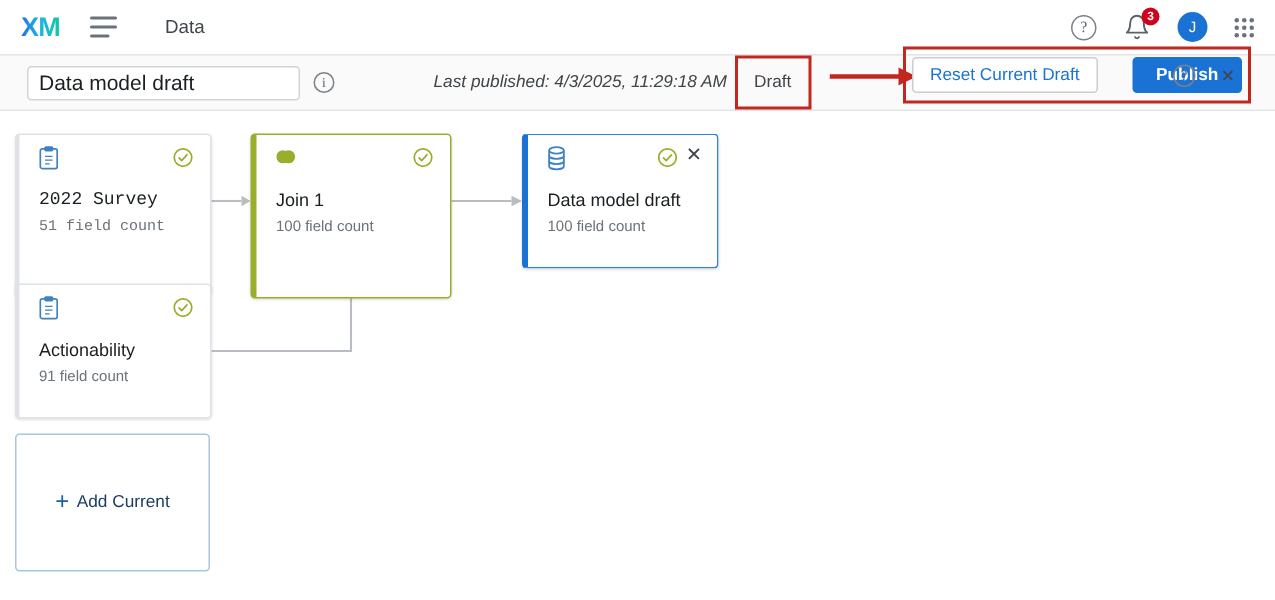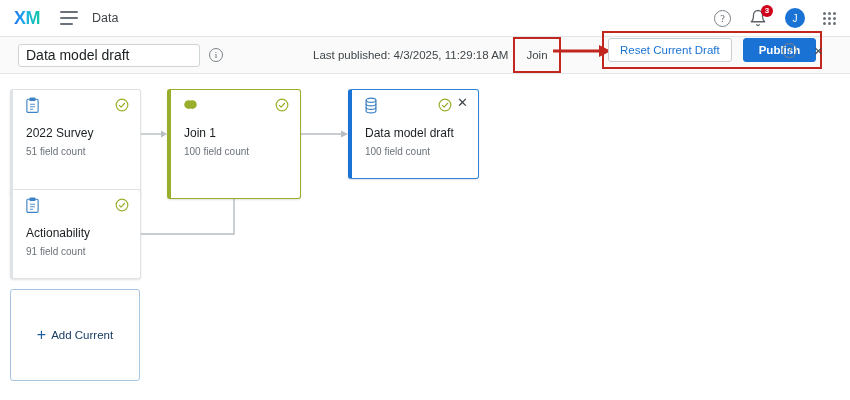--- a/index.html
+++ b/index.html
@@ -21,21 +21,21 @@
     margin-left:14px; font-size:18px; font-weight:bold; letter-spacing:-0.5px;
     background: linear-gradient(90deg, #1f6ef5 0%, #1fb2e6 45%, #12c7a4 100%);
     -webkit-background-clip: text; background-clip: text; color: transparent;
     line-height: 1;
   }
   .hamburger { margin-left:20px; width:18px; height:14px; display:flex; flex-direction:column; justify-content:space-between; cursor:pointer; }
   .hamburger i { display:block; height:2px; background:#6b7279; border-radius:1px; }
   .hamburger i:nth-child(1){ width:18px; }
   .hamburger i:nth-child(2){ width:18px; }
   .hamburger i:nth-child(3){ width:13px; }
-  .nav-label { margin-left:14px; font-size:12.5px; color:#3f4549; }
+  .nav-label { margin-left:32px; font-size:12.5px; color:#3f4549; }
   .nav-right { margin-left:auto; display:flex; align-items:center; gap:18px; margin-right:14px; }
 
   .icon-circle-q {
     width:17px; height:17px; border-radius:50%; border:1.3px solid #7b8186;
     font-size:10.5px; color:#5c6367; display:flex; align-items:center; justify-content:center;
     cursor:pointer; font-family:"Liberation Serif", serif;
   }
   .bell-wrap { position:relative; width:18px; height:19px; cursor:pointer; }
   .bell-badge {
     position:absolute; right:-6px; top:-4px; min-width:12px; height:12px; padding:0 2px;
@@ -57,29 +57,29 @@
   .title-input {
     margin-left:18px; width:182px; height:23px; border:1px solid #cfd4d7; border-radius:3px;
     background:#fff; font-family:"Liberation Sans", sans-serif; font-size:14px; color:#1b1f22;
     padding:0 7px; outline:none;
   }
   .info-icon {
     margin-left:9px; width:14px; height:14px; border-radius:50%; border:1.2px solid #7b8186;
     color:#5c6367; font-size:9px; display:flex; align-items:center; justify-content:center;
     font-family:"Liberation Serif", serif; cursor:pointer;
   }
-  .published-text { margin-left:90px; font-size:11.5px; color:#3f4549; white-space:nowrap; }
+  .published-text { margin-left:66px; font-size:11.5px; color:#3f4549; white-space:nowrap;font-style:italic; }
   .draft-wrap { position:relative; margin-left:11px; }
   .draft-badge { font-size:11.5px; color:#3f4549; padding:3px 7px; }
   .ann-box { position:absolute; border:2.5px solid #c1271f; pointer-events:none; }
   .ann-draft { left:-6px; top:-9px; right:-6px; bottom:-9px; }
 
   .arrow-ann { position:absolute; left:553px; top:44px; width:58px; height:14px; }
 
-  .action-group { position:absolute; left:608px; top:38px; display:flex; align-items:center; gap:4px; }
+  .action-group { position:absolute; left:608px; top:38px; display:flex; align-items:center; gap:16px; }
   .btn-reset {
     height:24px; padding:0 11px; background:#fff; border:1px solid #c9ced2; border-radius:3px;
     color:#1a73d4; font-size:11.5px; cursor:pointer; font-family:"Liberation Sans", sans-serif;
     display:flex; align-items:center;
   }
   .btn-publish {
     height:24px; padding:0 15px; margin-left:7px; background:#1a73d4; border:1px solid #1a73d4;
     border-radius:3px; color:#fff; font-size:11.5px; font-weight:bold; cursor:pointer;
     font-family:"Liberation Sans", sans-serif; display:flex; align-items:center;
   }
@@ -166,21 +166,21 @@
     </div>
   </div>
 
   <div class="toolbar">
     <input class="title-input" value="Data model draft" style="">
     <div class="info-icon">i</div>
 
     <div class="published-text">Last published: 4/3/2025, 11:29:18 AM</div>
 
     <div class="draft-wrap">
-      <div class="draft-badge">Join</div>
+      <div class="draft-badge">Draft</div>
       <div class="ann-box ann-draft"></div>
     </div>
   </div>
 
   <svg class="arrow-ann" viewBox="0 0 58 14">
     <line x1="0" y1="7" x2="47" y2="7" stroke="#c1271f" stroke-width="3"></line>
     <polygon points="46,1 58,7 46,13" fill="#c1271f"></polygon>
   </svg>
 
   <div class="action-group">
@@ -199,21 +199,21 @@
       <line x1="141" y1="60" x2="161" y2="60" stroke="#b7bdc2" stroke-width="1.4"></line>
       <polygon points="161,56.5 167,60 161,63.5" fill="#b7bdc2"></polygon>
 
       <polyline points="141,160 234,160 234,106" fill="none" stroke="#b7bdc2" stroke-width="1.4"></polyline>
       <polygon points="230.5,106 234,100 237.5,106" fill="#b7bdc2"></polygon>
 
       <line x1="301" y1="60" x2="341" y2="60" stroke="#b7bdc2" stroke-width="1.4"></line>
       <polygon points="341,56.5 348,60 341,63.5" fill="#b7bdc2"></polygon>
     </svg>
 
-    <div class="node node-survey" style="left:10px; top:15px; width:131px; height:108px;">
+    <div class="node node-survey" style="left:10px; top:15px; width:131px; height:108px;font-family:Liberation Mono, monospace;">
       <div class="node-head">
         <span class="node-icon">
           <svg width="15" height="17" viewBox="0 0 24 26" fill="none" stroke="#3d82c4" stroke-width="1.8" stroke-linejoin="round">
             <rect x="3" y="3" width="18" height="21" rx="2"></rect>
             <rect x="8" y="1" width="8" height="4" rx="1" fill="#3d82c4"></rect>
             <line x1="8" y1="11" x2="16" y2="11" stroke-width="1.4"></line>
             <line x1="8" y1="15" x2="16" y2="15" stroke-width="1.4"></line>
             <line x1="8" y1="19" x2="13" y2="19" stroke-width="1.4"></line>
           </svg>
         </span>

